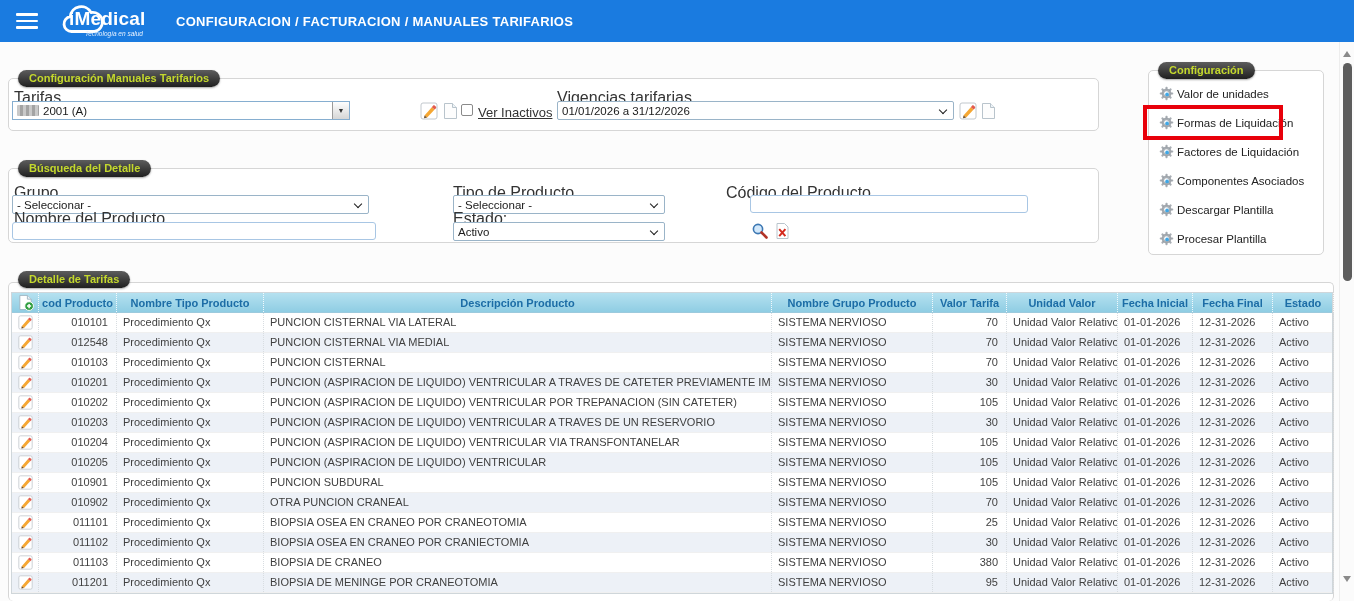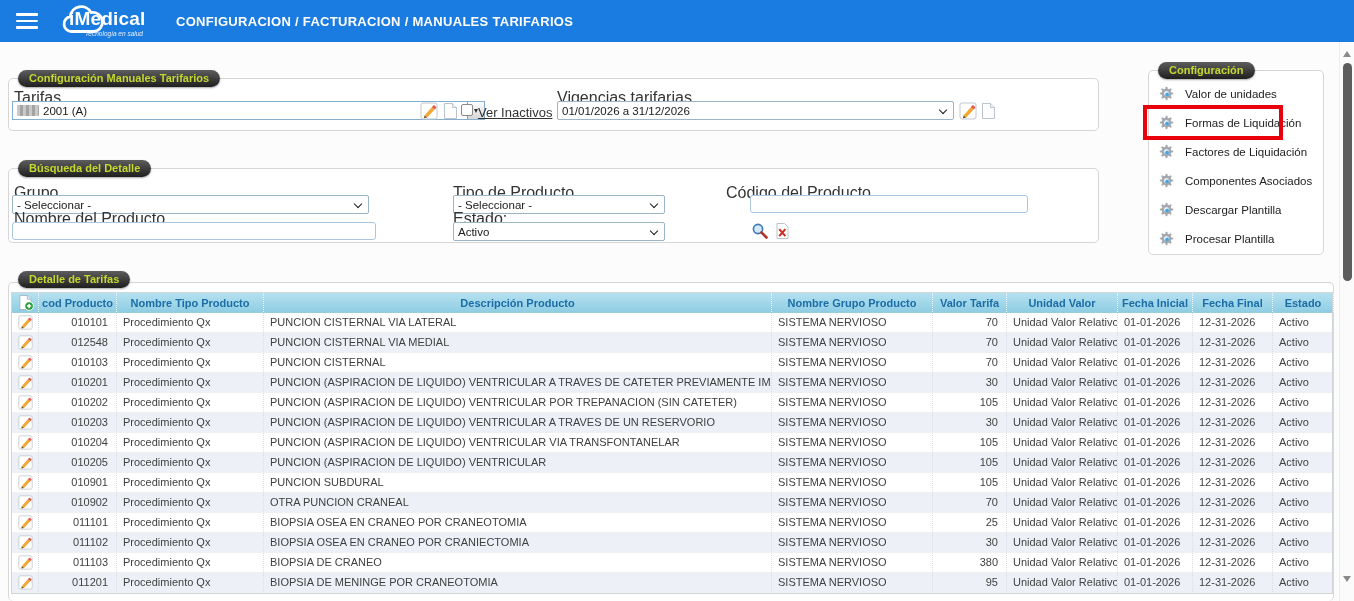--- a/index.html
+++ b/index.html
@@ -47,21 +47,21 @@
   .sel .chev{position:absolute;right:7px;top:5px;width:6px;height:6px;border-right:1.9px solid #1c1c1c;border-bottom:1.9px solid #1c1c1c;transform:rotate(45deg);}
 
   .tinput{position:absolute;height:18px;border:1px solid #a8c6e4;border-radius:3px;background:#fff;
           font-size:11.5px;color:#222;padding:0 4px;font-family:inherit;outline:none;}
 
   .iconbtn{position:absolute;width:19px;height:19px;display:flex;align-items:center;justify-content:center;cursor:pointer;background:transparent;border:none;padding:0;}
   .checkbox{position:absolute;width:12px;height:12px;border:1px solid #8a8a8a;border-radius:2px;background:#fff;cursor:pointer;}
 
   
   .side-items{position:absolute;left:0;top:8px;width:100%;}
-  .side-item{position:relative;height:29px;display:flex;align-items:center;gap:11px;padding-left:10px;cursor:pointer;}
+  .side-item{position:relative;height:29px;display:flex;align-items:center;gap:3px;padding-left:10px;cursor:pointer;}
   .side-item .side-label{font-size:11.5px;color:#222;white-space:nowrap;}
   .side-item.highlighted::after{content:'';position:absolute;left:-6px;top:-3px;width:132px;height:27px;border:4px solid var(--hl-red);pointer-events:none;}
 
   
   .grid{position:absolute;left:2px;top:9px;width:1322px;border:1px solid #cfd6da;}
   .grid-row{display:grid;grid-template-columns:27px 78px 147px 508px 161px 74px 111px 75px 80px 61px;height:20px;}
   .thead{background:linear-gradient(#b5e1f0,#8fcde3);border-bottom:1px solid #9ccadd;}
   .thead .th{display:flex;align-items:center;justify-content:center;font-size:11px;font-weight:bold;color:var(--th-blue);
              border-right:1px dotted rgba(255,255,255,.85);overflow:hidden;white-space:nowrap;cursor:pointer;}
   .thead .th-addcell{display:flex;align-items:center;justify-content:center;border-right:1px dotted rgba(255,255,255,.85);}
@@ -99,21 +99,21 @@
   <div class="scrolltrack">
     <div class="scroll-up"></div>
     <div class="scroll-thumb"></div>
     <div class="scroll-down"></div>
   </div>
 
   <div class="panel" style="left:8px;top:78px;width:1091px;height:53px;"></div>
   <div class="badge" style="left:18px;top:70px;">Configuración Manuales Tarifarios</div>
 
   <div class="lbl" style="left:14px;top:89px;">Tarifas</div>
-  <div class="combo" style="left:12px;top:101px;width:473px;justify-content:space-between;">
+  <div class="combo" style="left:12px;top:101px;width:338px;justify-content:space-between;">
     <div class="combo-txt">
       <span class="redacted"></span>
       <span>2001 (A)</span>
     </div>
     <div class="combo-btn">▼</div>
   </div>
 
   <button class="iconbtn" style="left:419px;top:101px;">
     <svg viewBox="0 0 18 18" width="18" height="18">
       <rect x="1" y="1" width="16" height="16" rx="2" fill="#fff" stroke="#c2c8cd"></rect>

